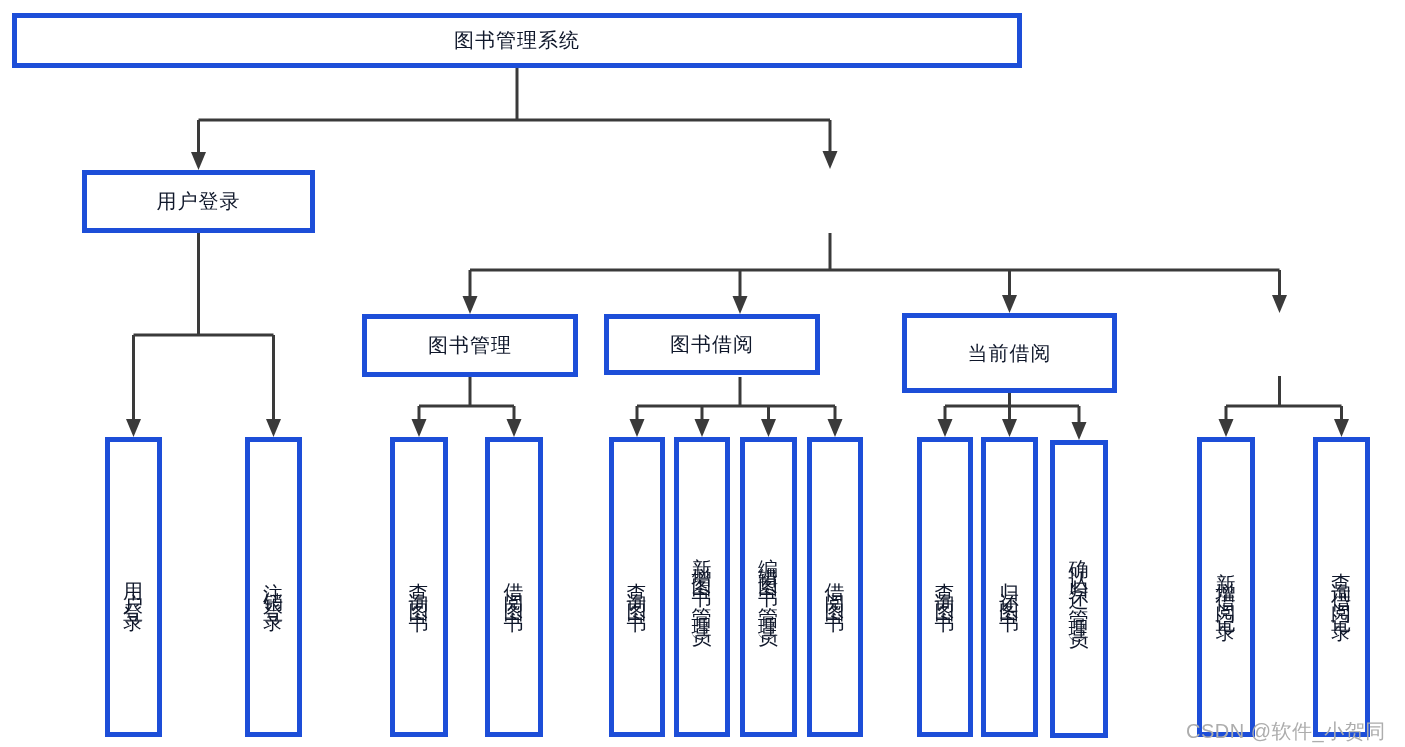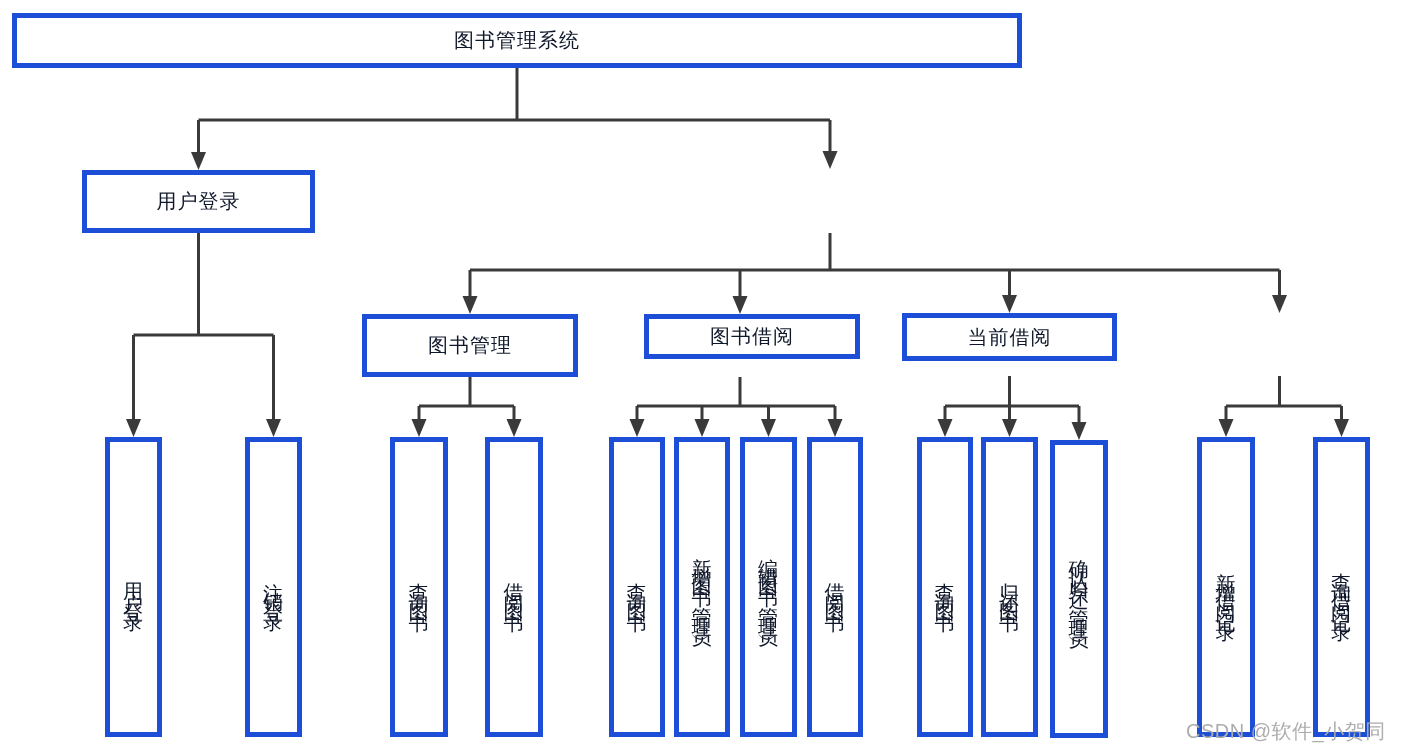--- a/index.html
+++ b/index.html
@@ -114,22 +114,22 @@
       <polygon points="1218.5,419 1233.5,419 1226,437"></polygon>
     <path d="M1341.5 406 V419"></path>
       <polygon points="1334,419 1349,419 1341.5,437"></polygon>
   </svg>
 
   <div class="box h" style="left:12px;top:13px;width:1010px;height:55px">图书管理系统</div>
 
   <div class="box h" style="left:82px;top:170px;width:233px;height:63px">用户登录</div>
 
   <div class="box h" style="left:362px;top:314px;width:216px;height:63px">图书管理</div>
-  <div class="box h" style="left:644px;top:314px;width:216px;height:45px">图书借阅</div>
-  <div class="box h" style="left:902px;top:313px;width:215px;height:48px">当前借阅</div>
+  <div class="box h" style="left:604px;top:314px;width:216px;height:61px">图书借阅</div>
+  <div class="box h" style="left:902px;top:313px;width:215px;height:80px">当前借阅</div>
 
   <div class="box v" style="left:105px;top:437px;width:57px;height:300px">用户登录</div>
   <div class="box v" style="left:245px;top:437px;width:57px;height:300px">注销登录</div>
 
   <div class="box v" style="left:390px;top:437px;width:58px;height:300px">查询图书</div>
   <div class="box v" style="left:485px;top:437px;width:58px;height:300px">借阅图书</div>
 
   <div class="box v" style="left:609px;top:437px;width:56px;height:300px">查询图书</div>
   <div class="box v" style="left:674px;top:437px;width:56px;height:300px">新增图书（管理员）</div>
   <div class="box v" style="left:740px;top:437px;width:57px;height:300px">编辑图书（管理员）</div>

